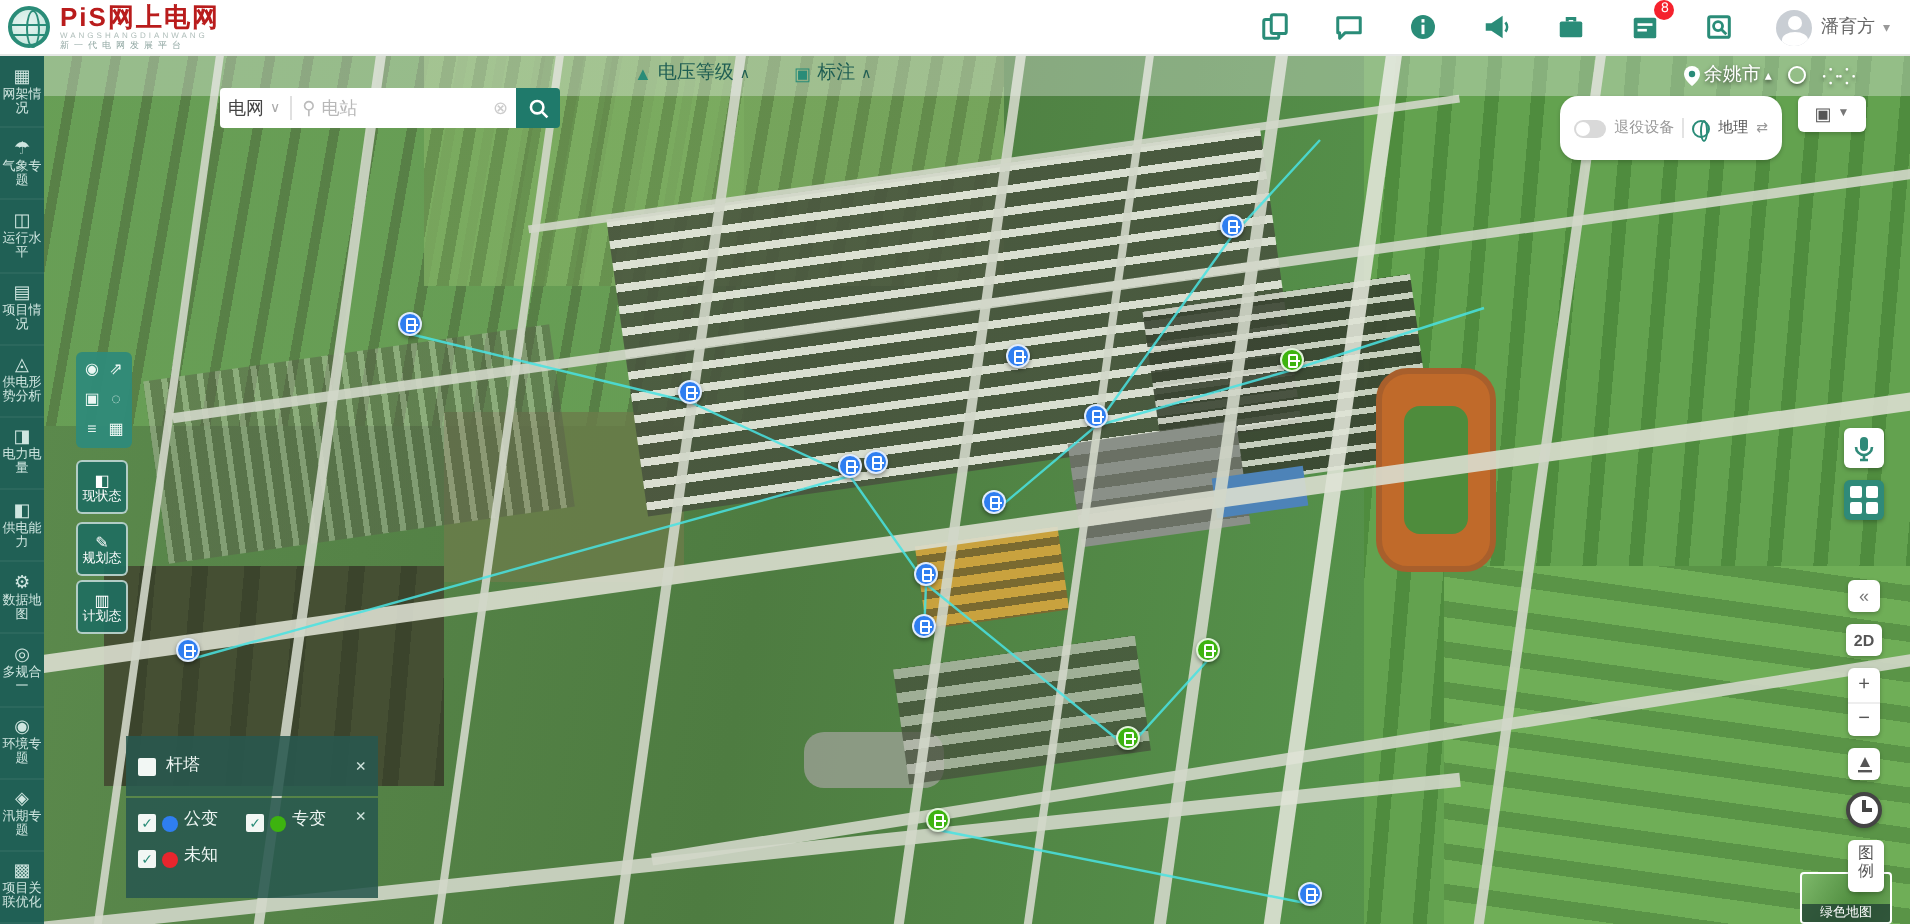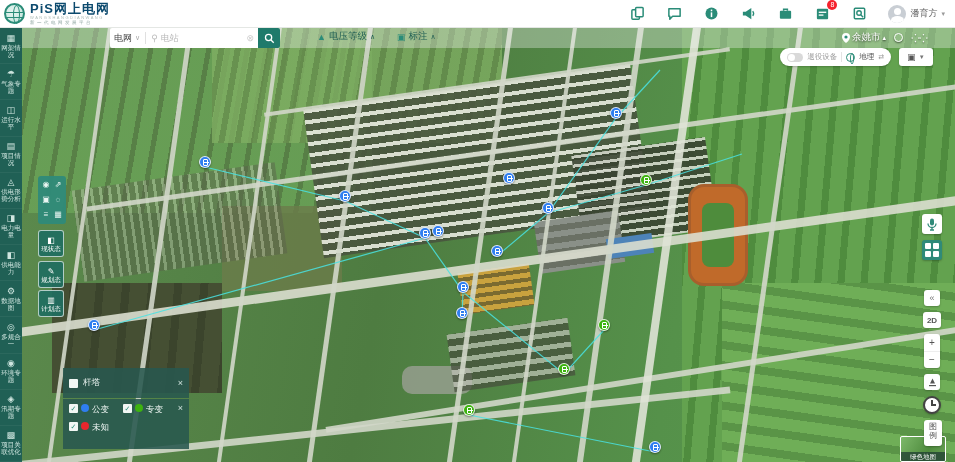--- a/index.html
+++ b/index.html
@@ -7,21 +7,21 @@
   body { font-family:"Liberation Sans", sans-serif; }
   .app { position:relative; width:955px; height:462px; background:#4e7c41; overflow:hidden; }
 
   
   .header { position:absolute; left:0; top:0; width:955px; height:28px; background:#ffffff; border-bottom:1px solid #e4e7e4; z-index:50; display:flex; align-items:center; justify-content:space-between; padding:0 10px 0 4px; }
   .brand { display:flex; align-items:center; gap:5px; }
   .globe { width:21px; height:21px; border-radius:50%; border:2px solid #2a8c78; position:relative; background:radial-gradient(circle at 40% 40%, #e7f5f1, #bfe3da); }
   .globe:before { content:""; position:absolute; left:7px; top:0; width:5px; height:17px; border:1px solid #2a8c78; border-radius:50%; }
   .globe:after { content:""; position:absolute; left:0; top:7px; width:17px; height:4px; border-top:1px solid #2a8c78; border-bottom:1px solid #2a8c78; }
   .brand-text { display:flex; flex-direction:column; line-height:1; }
-  .brand-title { color:#0c4a6e; font-weight:bold; font-size:13px; letter-spacing:1px; }
+  .brand-title { color:#b91c1c; font-weight:bold; font-size:13px; letter-spacing:1px; }
   .brand-sub { color:#aebdb9; font-size:4px; letter-spacing:1.5px; margin-top:1px; }
   .brand-tag { color:#8fa6a1; font-size:4.5px; letter-spacing:2.5px; margin-top:1px; }
   .header-right { display:flex; align-items:center; gap:20px; }
   .hicon { width:17px; height:17px; position:relative; display:flex; align-items:center; justify-content:center; cursor:pointer; }
   .hicon svg { width:15px; height:15px; }
   .badge { position:absolute; top:-5px; right:-6px; min-width:10px; height:10px; background:#f5222d; color:#fff; border-radius:6px; font-size:7px; line-height:10px; text-align:center; padding:0 2px; }
   .user { display:flex; align-items:center; gap:4px; }
   .avatar { width:18px; height:18px; border-radius:50%; background:#c9ced4; position:relative; overflow:hidden; }
   .avatar:before { content:""; position:absolute; left:5.5px; top:3px; width:7px; height:7px; border-radius:50%; background:#fff; }
   .avatar:after { content:""; position:absolute; left:2.5px; top:11px; width:13px; height:8px; border-radius:50% 50% 0 0; background:#fff; }
@@ -72,37 +72,37 @@
   .m-blue { background:#2f7ef0; }
   .m-green { background:#3db30f; }
 
   
   .top-strip { position:absolute; left:0; top:0; width:933px; height:20px; background:rgba(240,244,240,.35); z-index:9; }
   .chips { position:absolute; left:295px; top:2px; z-index:11; display:flex; gap:22px; }
   .chip { display:flex; align-items:center; gap:3px; cursor:pointer; }
   .chip .cicon { font-size:9px; color:#2a8c78; }
   .chip .clabel { font-size:9.5px; color:#1f5e53; font-weight:normal; }
   .chip .up { font-size:7px; color:#1f5e53; }
-  .searchbar { position:absolute; left:88px; top:0; z-index:11; display:flex; align-items:center; }
+  .searchbar { position:absolute; left:88px; top:16px; z-index:11; display:flex; align-items:center; }
   .search-box { width:148px; height:20px; background:#fff; border-radius:2px 0 0 2px; display:flex; align-items:center; padding:0 4px; gap:3px; }
   .search-cat { font-size:9px; color:#444; }
   .search-caret { font-size:7px; color:#aaa; }
   .search-div { width:1px; height:12px; background:#e0e0e0; margin:0 2px; }
   .pin-g { font-size:9px; color:#bbb; }
   .search-input { border:0; outline:0; flex:1; font-size:9px; color:#333; min-width:10px; background:transparent; }
   .search-input::placeholder { color:#b8b8b8; }
   .clear-ic { font-size:9px; color:#ccc; }
   .search-btn { width:22px; height:20px; background:#1f7a6b; border-radius:0 2px 2px 0; display:flex; align-items:center; justify-content:center; cursor:pointer; }
   .city-row { position:absolute; right:28px; top:2px; z-index:11; display:flex; align-items:center; gap:8px; }
   .city { display:flex; align-items:center; gap:2px; color:#fff; text-shadow:0 1px 2px rgba(0,0,0,.6); font-size:9.5px; cursor:pointer; }
   .city .up { font-size:7px; }
   .dot-ic { width:9px; height:9px; border-radius:50%; border:1.5px solid #fff; box-shadow:0 1px 2px rgba(0,0,0,.5); cursor:pointer; }
   .fs-ic { color:#fff; text-shadow:0 1px 2px rgba(0,0,0,.6); font-size:11px; cursor:pointer; letter-spacing:-1px; }
   .right-pills { position:absolute; right:22px; top:20px; z-index:11; display:flex; gap:8px; }
-  .pill { height:18px; background:#fff; border-radius:9px; display:flex; align-items:center; gap:4px; padding:0 7px; box-shadow:0 1px 2px rgba(0,0,0,.2); }
+  .pill { height:32px; background:#fff; border-radius:9px; display:flex; align-items:center; gap:4px; padding:0 7px; box-shadow:0 1px 2px rgba(0,0,0,.2); }
   .toggle { width:16px; height:9px; background:#d9d9d9; border-radius:5px; position:relative; cursor:pointer; }
   .toggle:before { content:""; position:absolute; left:1px; top:1px; width:7px; height:7px; border-radius:50%; background:#fff; }
   .pill .lbl { font-size:7.5px; color:#999; }
   .pill .sep { width:1px; height:10px; background:#e3e3e3; }
   .globe-s { width:9px; height:9px; border-radius:50%; border:1px solid #2a8c78; position:relative; }
   .globe-s:before { content:""; position:absolute; left:2.5px; top:-1px; width:2px; height:9px; border:1px solid #2a8c78; border-radius:50%; }
   .pill .lbl2 { font-size:7.5px; color:#555; }
   .swap { font-size:7px; color:#999; }
   .layer-btn { height:18px; width:34px; background:#fff; border-radius:3px; display:flex; align-items:center; justify-content:center; gap:3px; box-shadow:0 1px 2px rgba(0,0,0,.2); cursor:pointer; }
   .layer-btn .g { font-size:9px; color:#555; }
@@ -118,21 +118,21 @@
 
   
   .legend-a { position:absolute; left:41px; top:340px; width:126px; height:30px; background:rgba(40,88,78,.88); z-index:12; display:flex; align-items:center; padding:0 6px; gap:5px; }
   .legend-b { position:absolute; left:41px; top:371px; width:126px; height:50px; background:rgba(40,88,78,.88); z-index:12; padding:5px 6px 3px; }
   .cb { width:9px; height:9px; background:#f2f7f4; border-radius:1px; display:inline-flex; align-items:center; justify-content:center; font-size:7px; color:#2a8c78; cursor:pointer; flex:none; }
   .cb.empty { color:transparent; }
   .lg-label { color:#eef6f3; font-size:8.5px; }
   .lg-close { margin-left:auto; color:#cfe2dc; font-size:9px; cursor:pointer; }
   .legend-b .lg-close { position:absolute; right:6px; top:4px; }
   .lg-row { display:flex; gap:14px; margin-bottom:6px; }
-  .lg-item { display:flex; align-items:flex-start; gap:3px; }
+  .lg-item { display:flex; align-items:flex-end; gap:3px; }
   .lg-dot { width:8px; height:8px; border-radius:50%; flex:none; }
 
   
   .rc { position:absolute; z-index:12; }
   .rc-btn { background:#fff; border-radius:3px; box-shadow:0 1px 2px rgba(0,0,0,.25); display:flex; align-items:center; justify-content:center; cursor:pointer; }
   .mic-btn { right:13px; top:186px; width:20px; height:20px; }
   .apps-btn { right:13px; top:212px; width:20px; height:20px; background:#2f8a79; display:grid; grid-template-columns:6px 6px; grid-gap:2px; place-content:center; }
   .apps-btn i { width:6px; height:6px; background:#fff; border-radius:1px; }
   .collapse-btn { right:15px; top:262px; width:16px; height:16px; font-size:9px; color:#777; }
   .d2-btn { right:14px; top:284px; width:18px; height:16px; font-size:8px; color:#555; font-weight:bold; }

